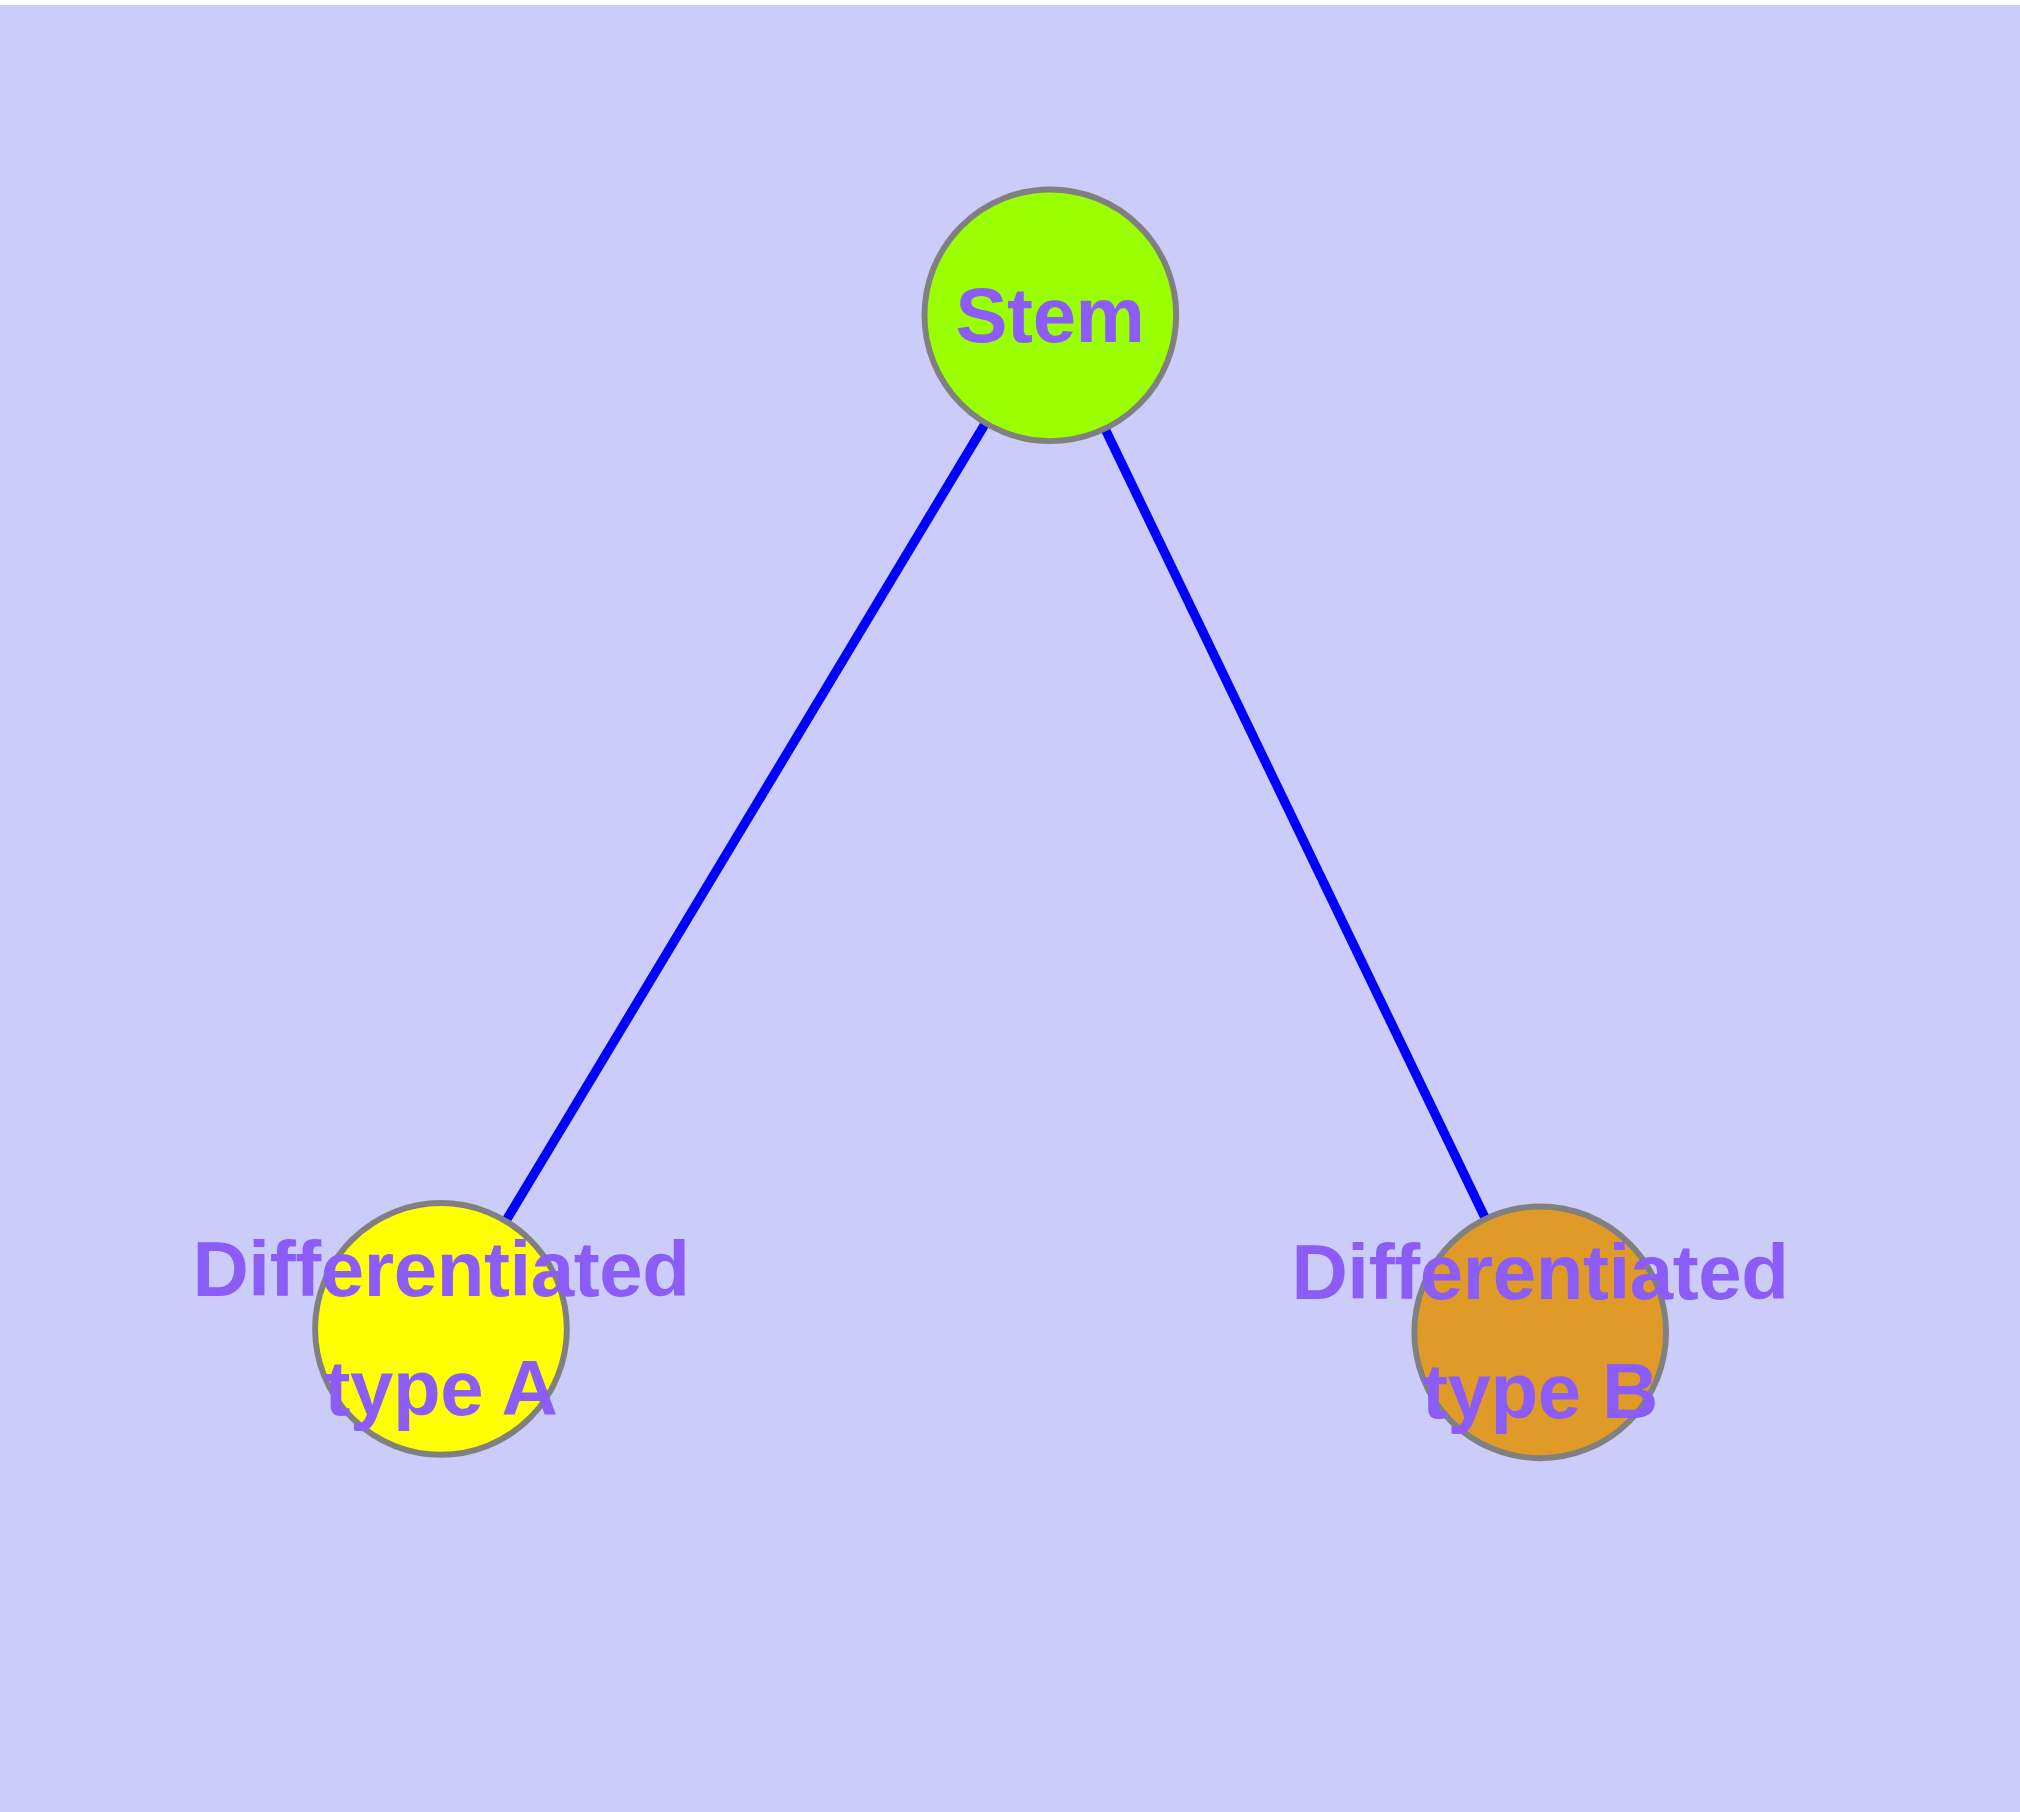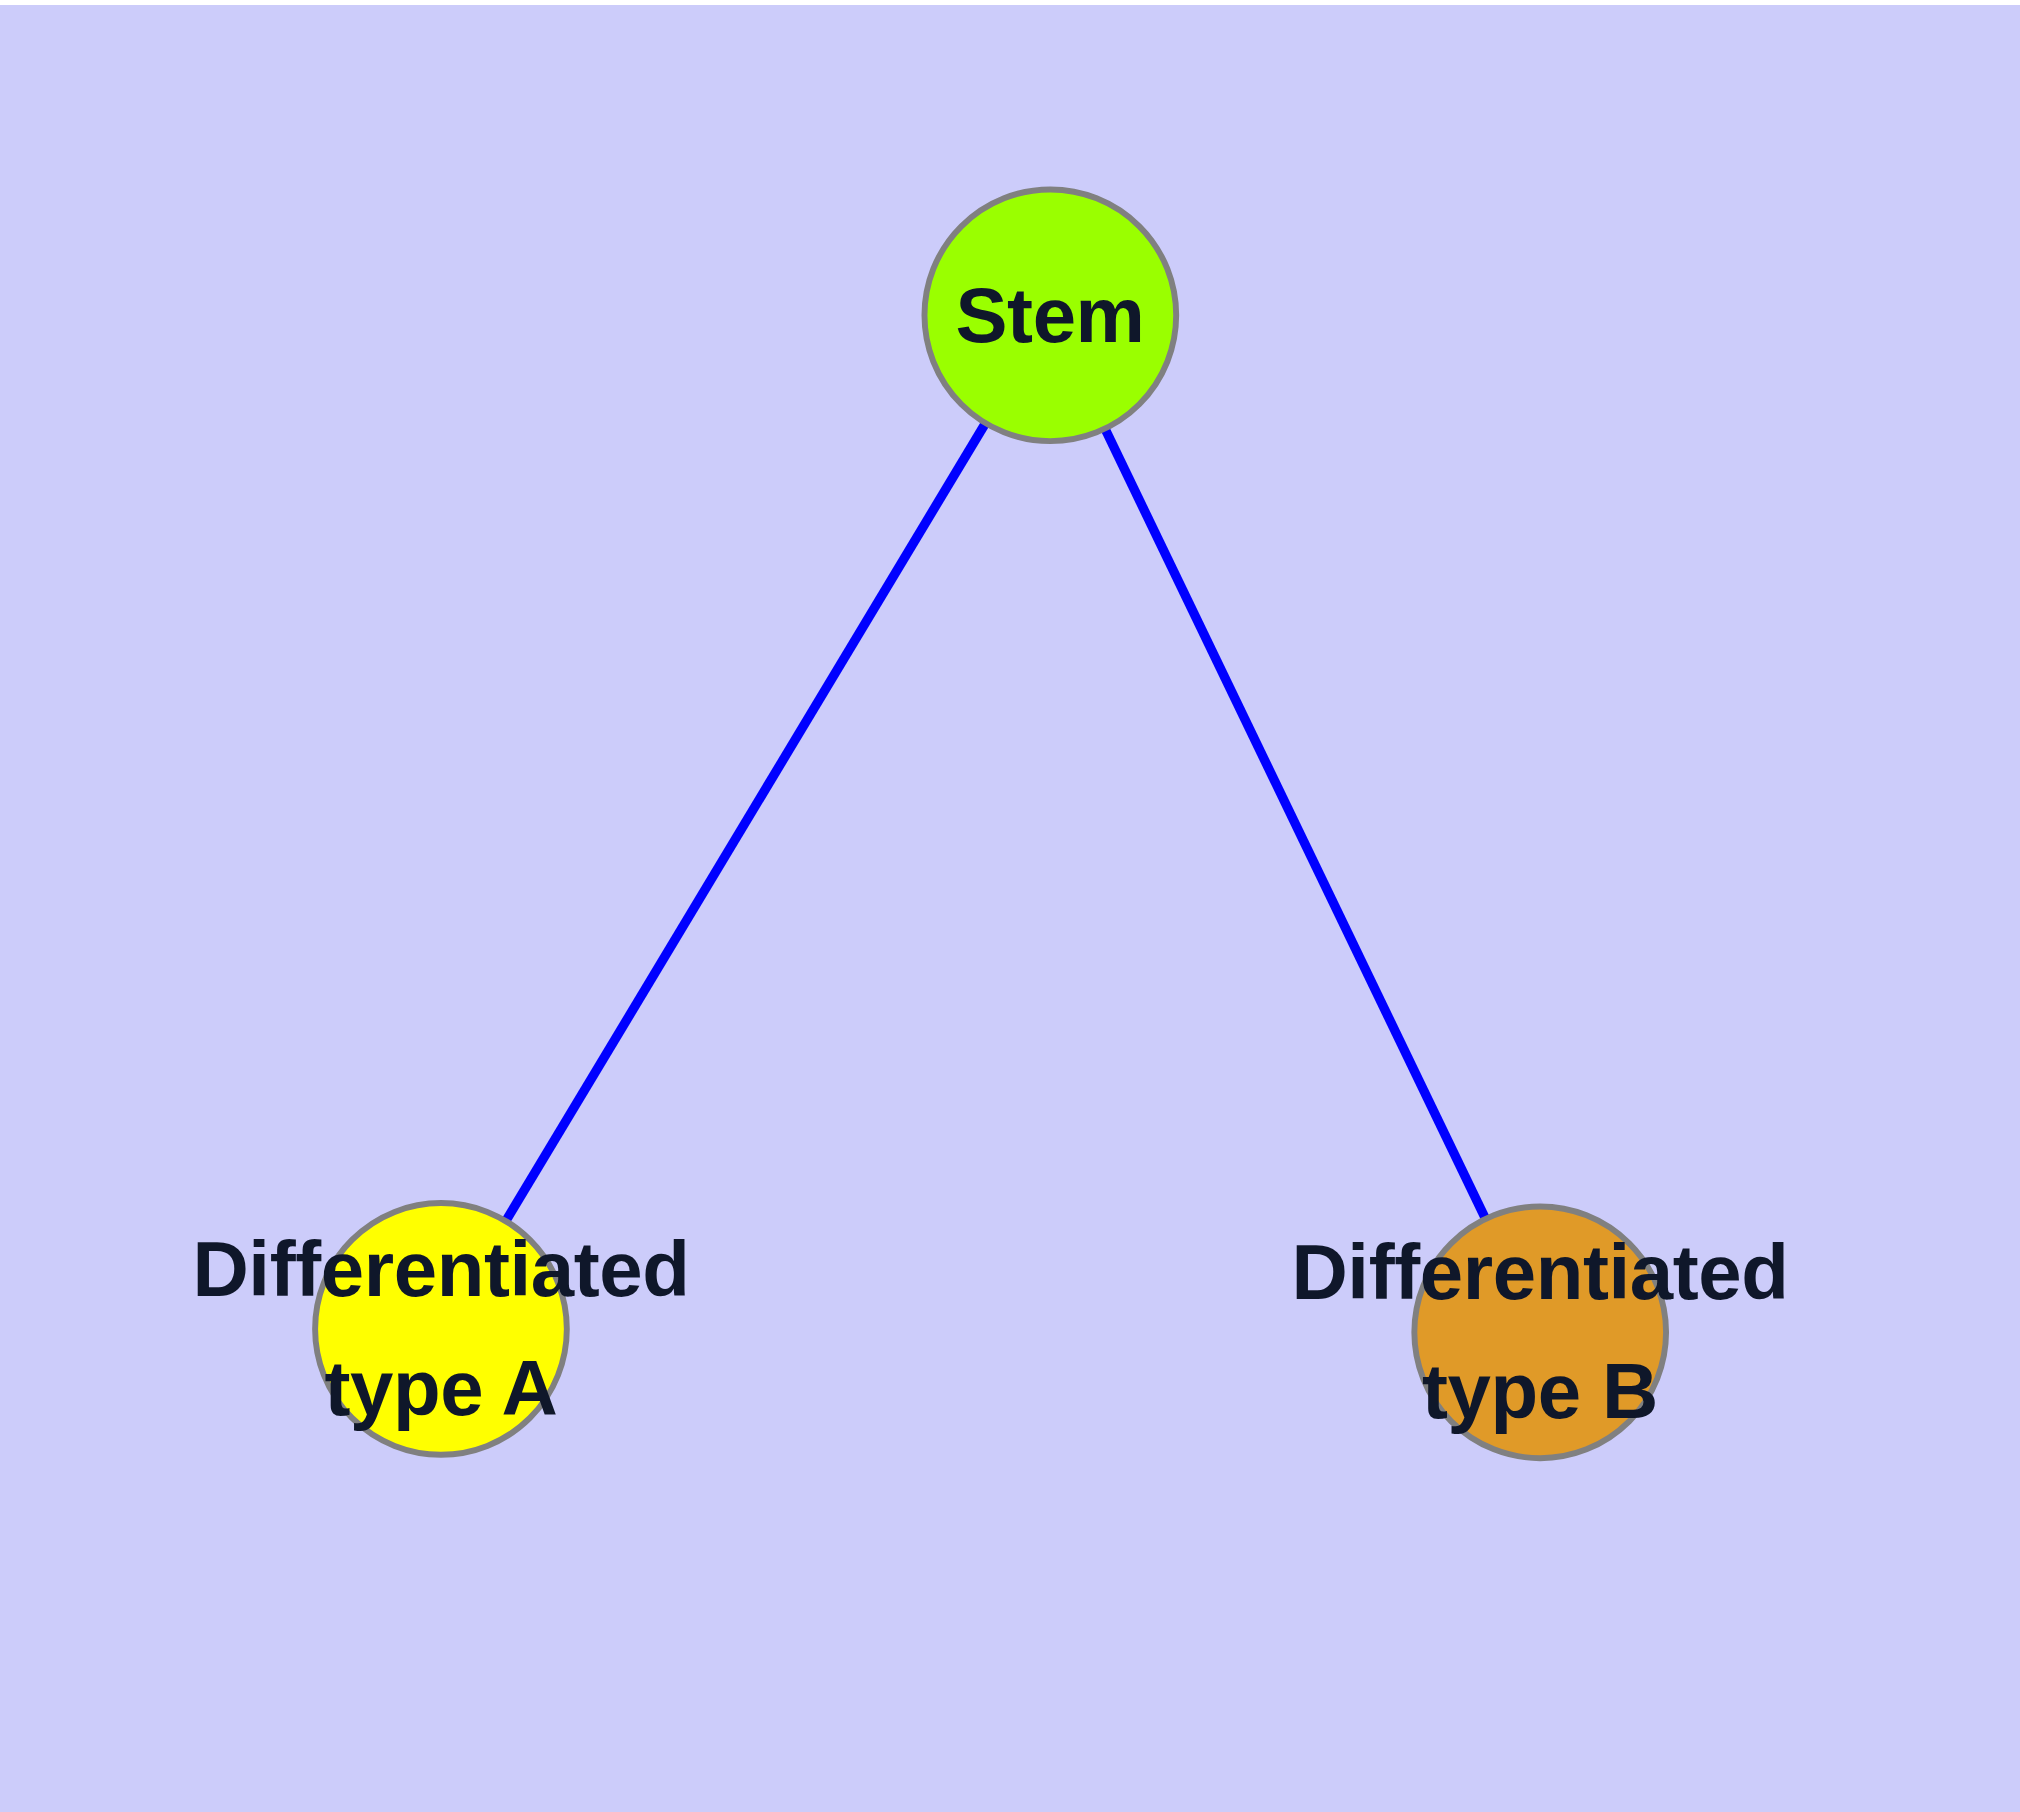--- a/index.html
+++ b/index.html
@@ -29,21 +29,21 @@
     left: 0;
     top: 0;
     width: 2021px;
     height: 1812px;
     display: block;
   }
   .node-label {
     position: absolute;
     text-align: center;
     font-weight: bold;
-    color: #0f172a;
+    color: #8b5cf6;
     white-space: pre;
     line-height: 1.52;
     letter-spacing: -0.4px;
     pointer-events: none;
     transform: translate(-50%, -50%);
   }
 </style>
 </head>
 <body>
 

